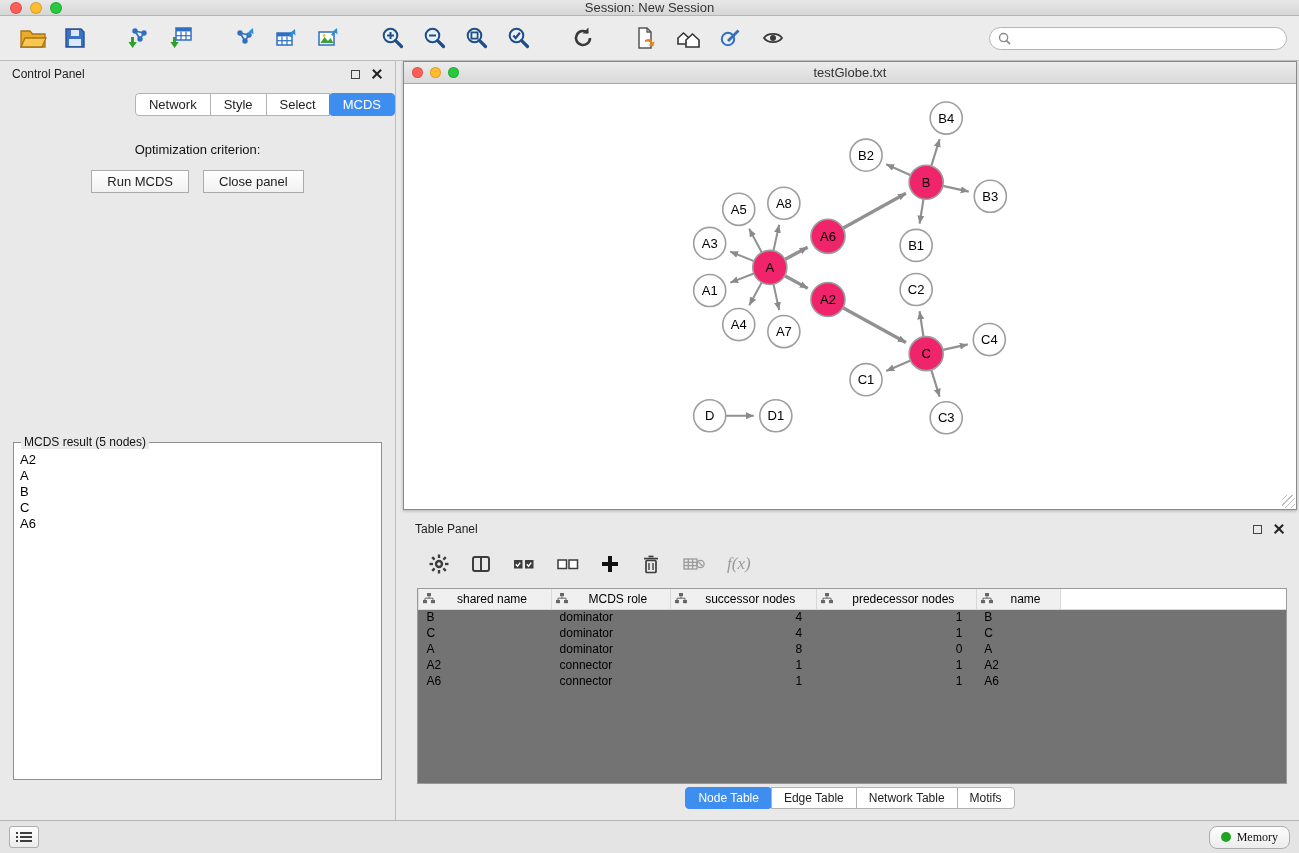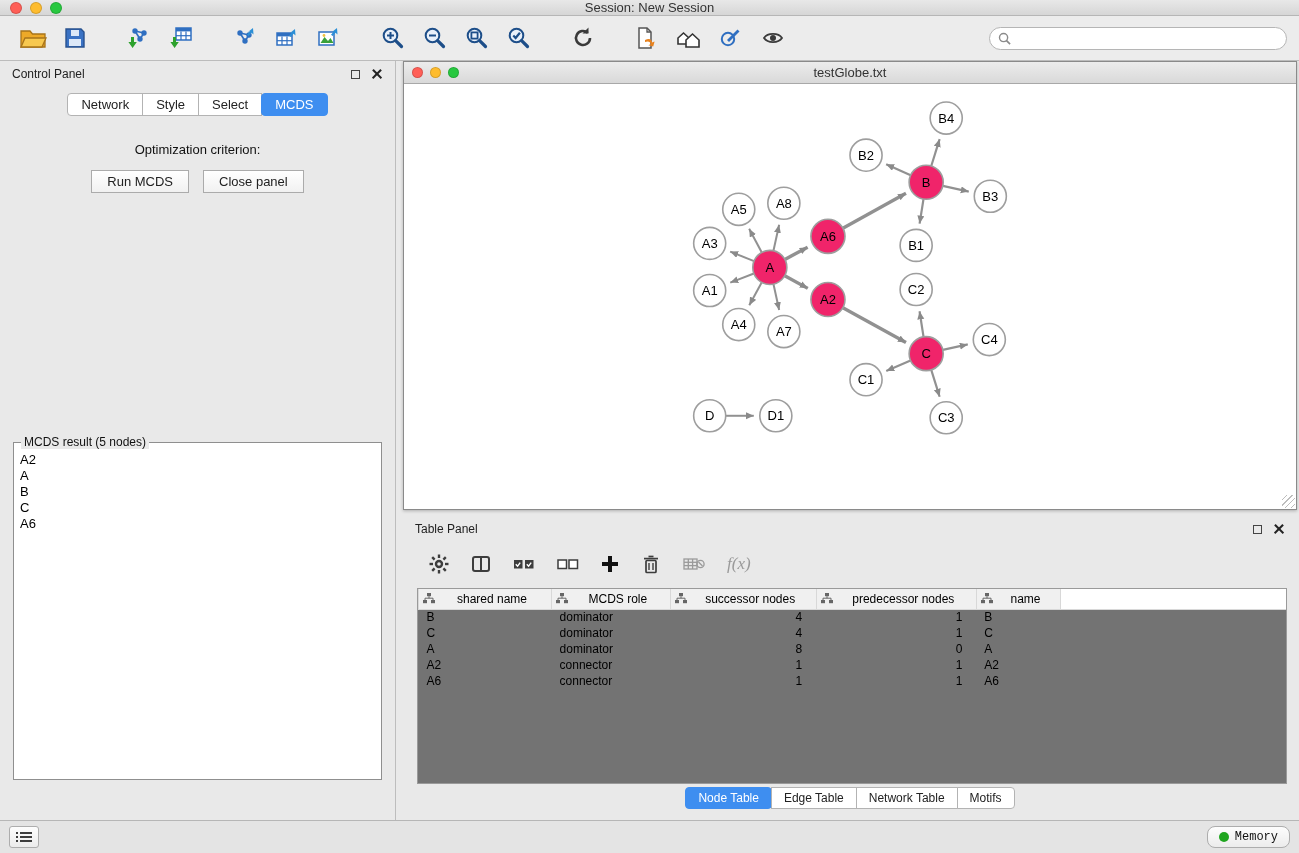--- a/index.html
+++ b/index.html
@@ -25,21 +25,21 @@
   
   .control-panel { width:396px; border-right:1px solid #bdbdbd; display:flex; flex-direction:column; background:#e9e9e9; }
   .panel-header { height:26px; display:flex; align-items:center; font-size:12px; color:#222; padding:0 12px; flex:0 0 auto; }
   .panel-header .spacer { flex:1; }
   .float-btn { width:9px; height:9px; border:1.5px solid #444; margin-right:12px; background:transparent; }
   .close-btn { width:11px; height:11px; position:relative; border:none; background:transparent; }
   .close-btn::before, .close-btn::after { content:""; position:absolute; left:-1px; top:4px; width:12px; height:2.4px; background:#222; }
   .close-btn::before { transform:rotate(45deg); }
   .close-btn::after { transform:rotate(-45deg); }
 
-  .cp-tabs { display:flex; justify-content:center; margin-top:6px; }
+  .cp-tabs { display:flex; justify-content:flex-end; margin-top:6px; }
   .tab { border:1px solid #b3b3b3; background:#fff; color:#222; font-size:13px; padding:3px 13px; margin-left:-1px; cursor:default; }
   .tab:first-child { border-radius:4px 0 0 4px; margin-left:0; }
   .tab:last-child { border-radius:0 4px 4px 0; }
   .tab.active { background:#3e8ef0; border-color:#3e8ef0; color:#fff; border-radius:4px; }
 
   .cp-body { display:flex; flex-direction:column; align-items:center; }
   .opt-label { font-size:13px; color:#111; margin-top:26px; }
   .dropdown { display:flex; align-items:center; width:312px; height:24px; border:1px solid #a6a6a6; border-radius:4px; background:#fff; margin-top:9px; overflow:hidden; }
   .dd-label { flex:1; font-size:13px; color:#111; padding-left:9px; white-space:nowrap; }
   .dd-stepper { width:19px; height:24px; background:linear-gradient(#7fb0f8,#3e86ef); display:flex; flex-direction:column; align-items:center; justify-content:center; gap:2px; }
@@ -79,21 +79,21 @@
   .data-table th.filler { background:#fff; border-left:none; border-right:none; }
   .data-table td { height:16px; padding:0 8px; }
   .data-table td.num { text-align:right; padding-right:14px; }
 
   .table-tabs { display:flex; justify-content:center; margin-top:3px; }
   .table-tabs .tab { font-size:12px; padding:3px 12px; }
 
   
   .statusbar { height:33px; background:#e4e4e4; border-top:1px solid #b6b6b6; display:flex; align-items:center; padding:0 9px; flex:0 0 auto; }
   .list-btn { width:30px; height:22px; border:1px solid #adadad; border-radius:3px; background:linear-gradient(#fdfdfd,#ececec); display:flex; align-items:center; justify-content:center; }
-  .memory-btn { margin-left:auto; display:flex; align-items:center; gap:6px; border:1px solid #adadad; border-radius:8px; background:linear-gradient(#fdfdfd,#ececec); padding:3px 11px; font-size:12px; color:#111; font-family:Liberation Mono, monospace; }
+  .memory-btn { margin-left:auto; display:flex; align-items:center; gap:6px; border:1px solid #adadad; border-radius:8px; background:linear-gradient(#fdfdfd,#ececec); padding:3px 11px; font-size:12px; color:#111; font-family:Liberation Serif, serif; }
   .memory-dot { width:10px; height:10px; border-radius:50%; background:#1fa51f; }
 </style>
 </head>
 <body>
 
 <div class="app">
 
   <div class="titlebar">
     <div class="traffic">
       <span class="light" style="background:#ff5f57"></span>

